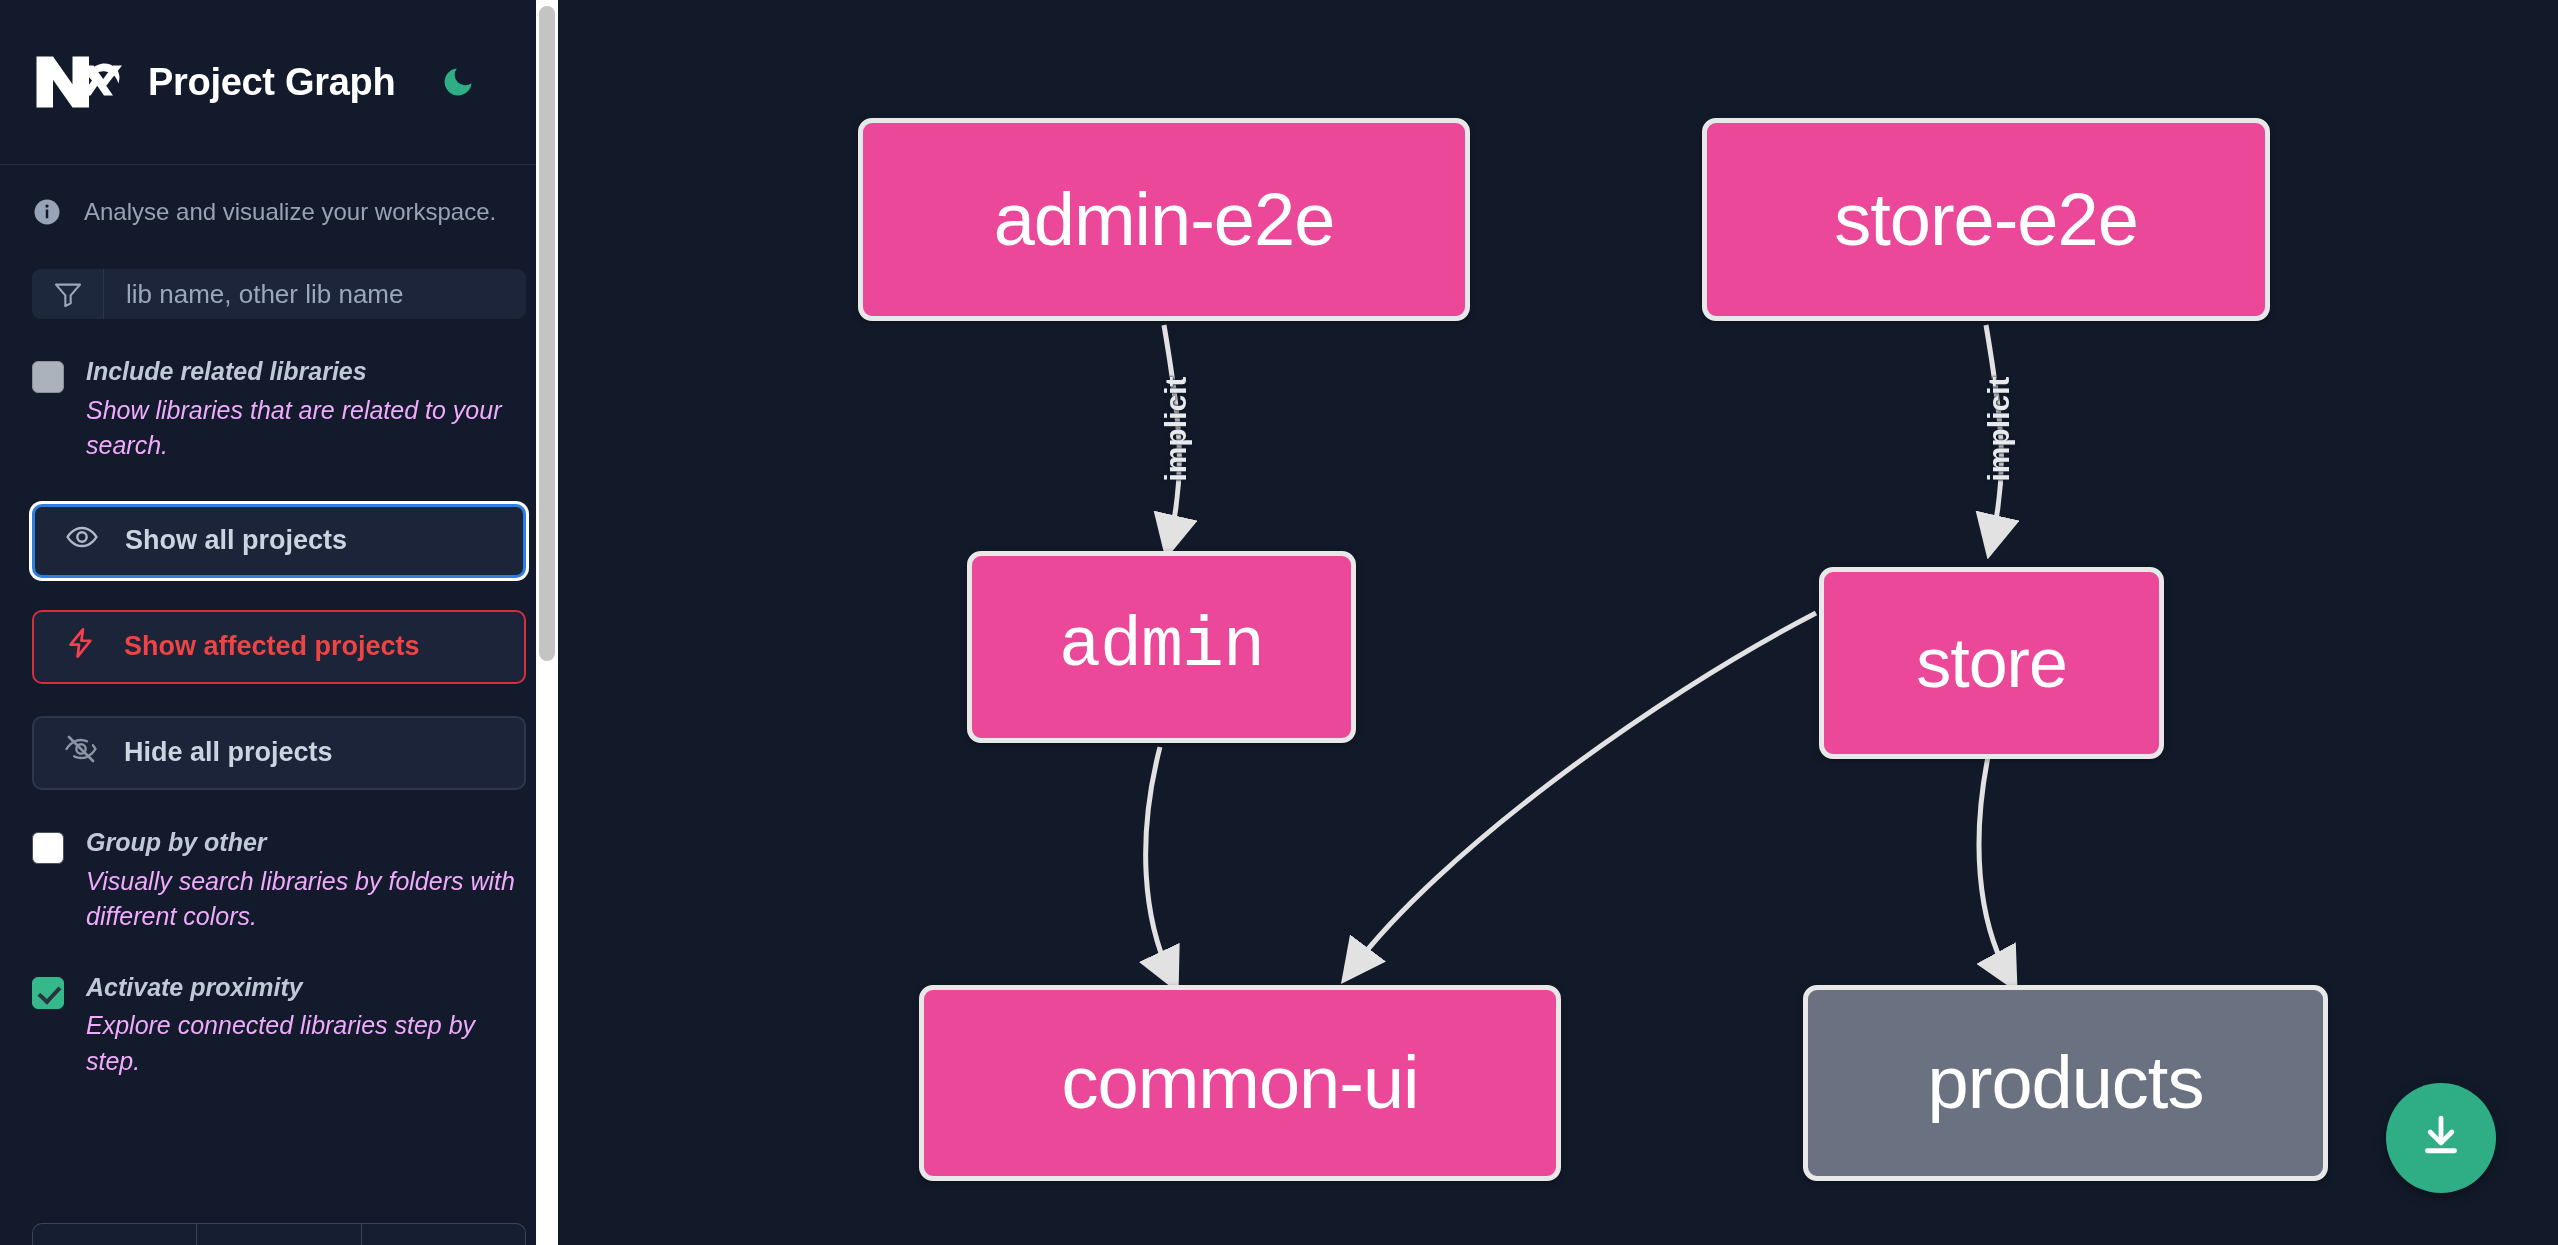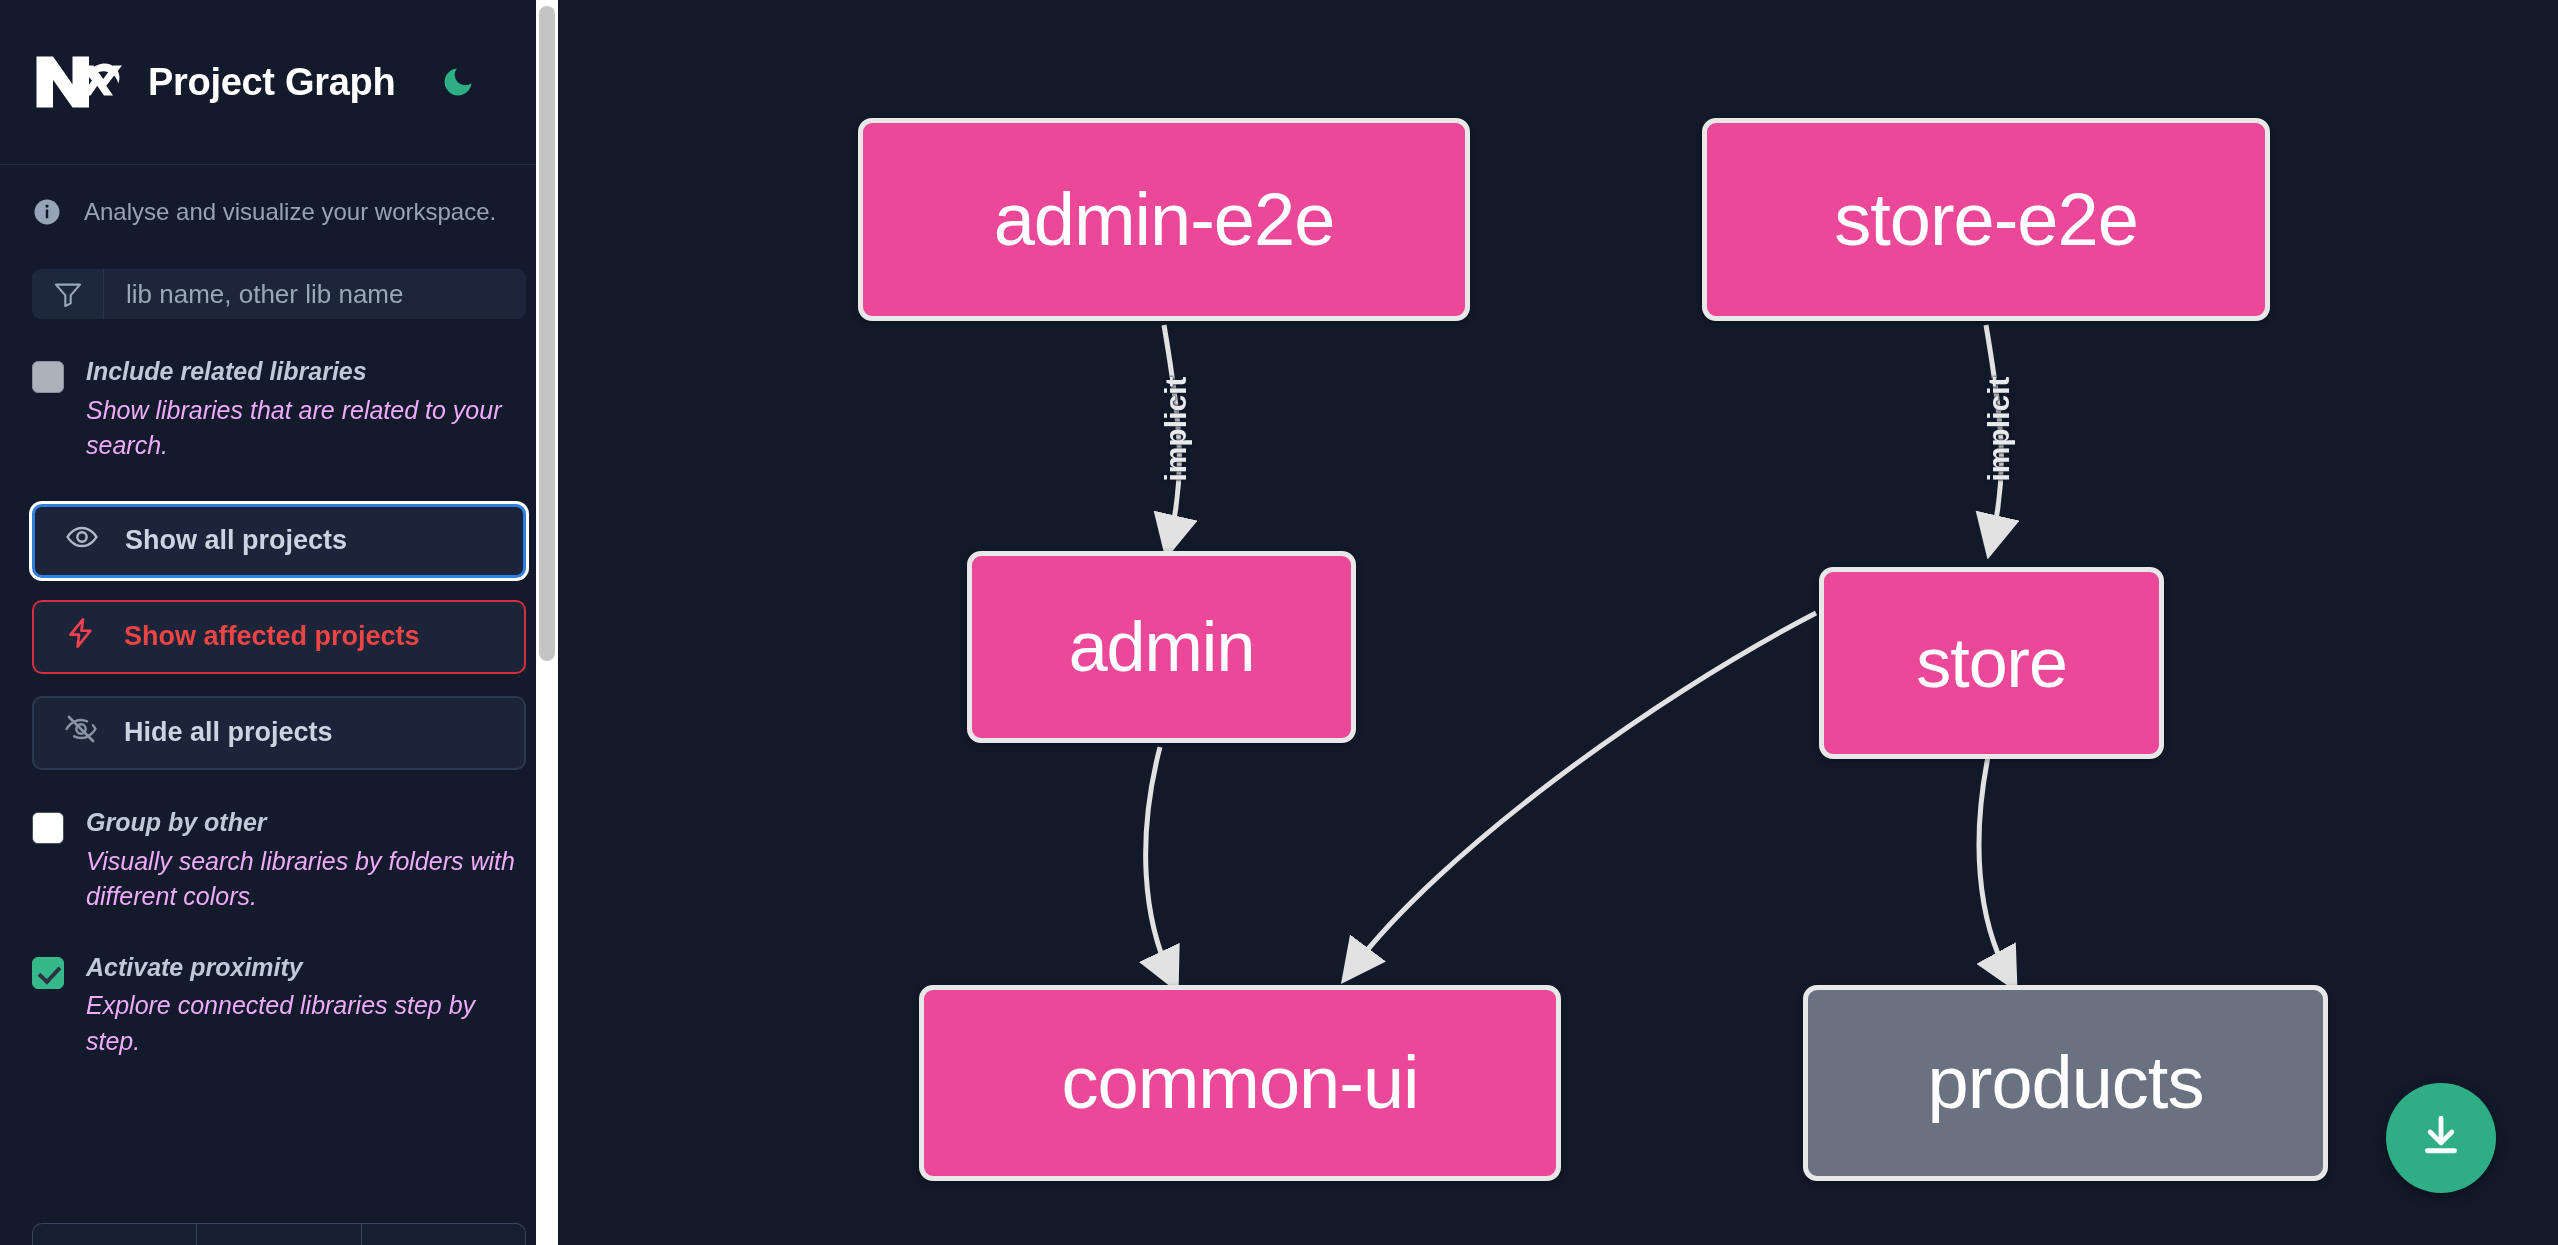--- a/index.html
+++ b/index.html
@@ -71,21 +71,21 @@
   .cbox.green::after {
     content:""; position:absolute; left:10px; top:4px;
     width:9px; height:17px; border:solid #2B3240;
     border-width:0 4px 4px 0; transform:rotate(43deg);
   }
   .check-texts { flex:1; }
   .check-title { font-size:25px; font-weight:bold; color:#BFC9D8; line-height:1.35; }
   .check-desc  { font-size:25px; color:#f0abfc; line-height:1.42; margin-top:4px; }
 
   
-  .actions { padding:40px 32px 0 32px; display:flex; flex-direction:column; gap:22px; }
+  .actions { padding:40px 32px 0 32px; display:flex; flex-direction:column; gap:32px; }
   .btn {
     height:74px; border-radius:10px;
     display:flex; align-items:center; gap:26px;
     padding:0 30px; cursor:pointer;
     background:#1B2438; border:2px solid #2C3850;
     font-size:27px; font-weight:bold; color:#CBD4E1;
   }
   .btn.focus-ring {
     border:3px solid #2F7FE0;
     box-shadow:0 0 0 3px #FFFFFF;
@@ -283,21 +283,21 @@
 
       <path d="M1432,747 C1412,840 1420,920 1450,975" fill="none" stroke="#E2E2E2" stroke-width="5" marker-end="url(#ah)"></path>
     </svg>
 
     <div class="node pink" style="left:300px;top:118px;width:612px;height:203px;">
       <span class="node-label">admin-e2e</span>
     </div>
     <div class="node pink" style="left:1144px;top:118px;width:568px;height:203px;">
       <span class="node-label">store-e2e</span>
     </div>
-    <div class="node pink small" style="left:409px;top:551px;width:389px;height:192px;">
+    <div class="node pink small" style="left:409px;top:551px;width:389px;height:192px;font-family:Liberation Mono, monospace;">
       <span class="node-label">admin</span>
     </div>
     <div class="node pink small" style="left:1261px;top:551px;width:345px;height:192px;margin-top:16px;">
       <span class="node-label">store</span>
     </div>
     <div class="node pink" style="left:361px;top:985px;width:642px;height:196px;">
       <span class="node-label">common-ui</span>
     </div>
     <div class="node grey" style="left:1245px;top:985px;width:525px;height:196px;">
       <span class="node-label">products</span>

